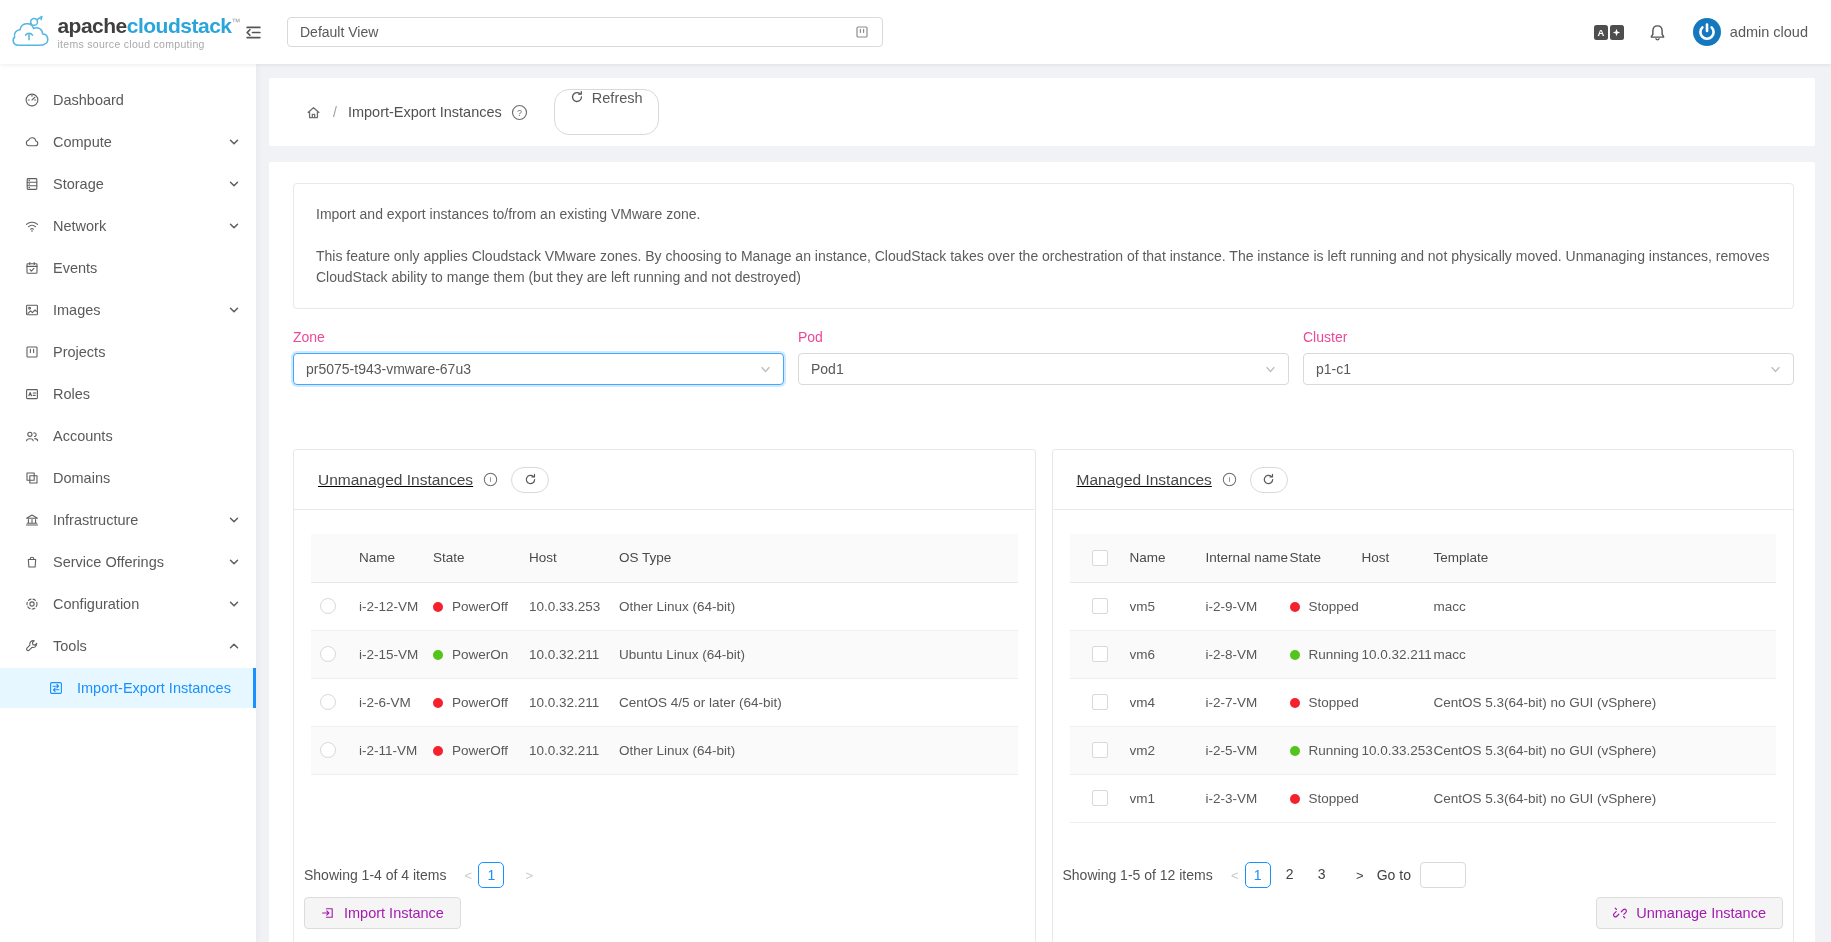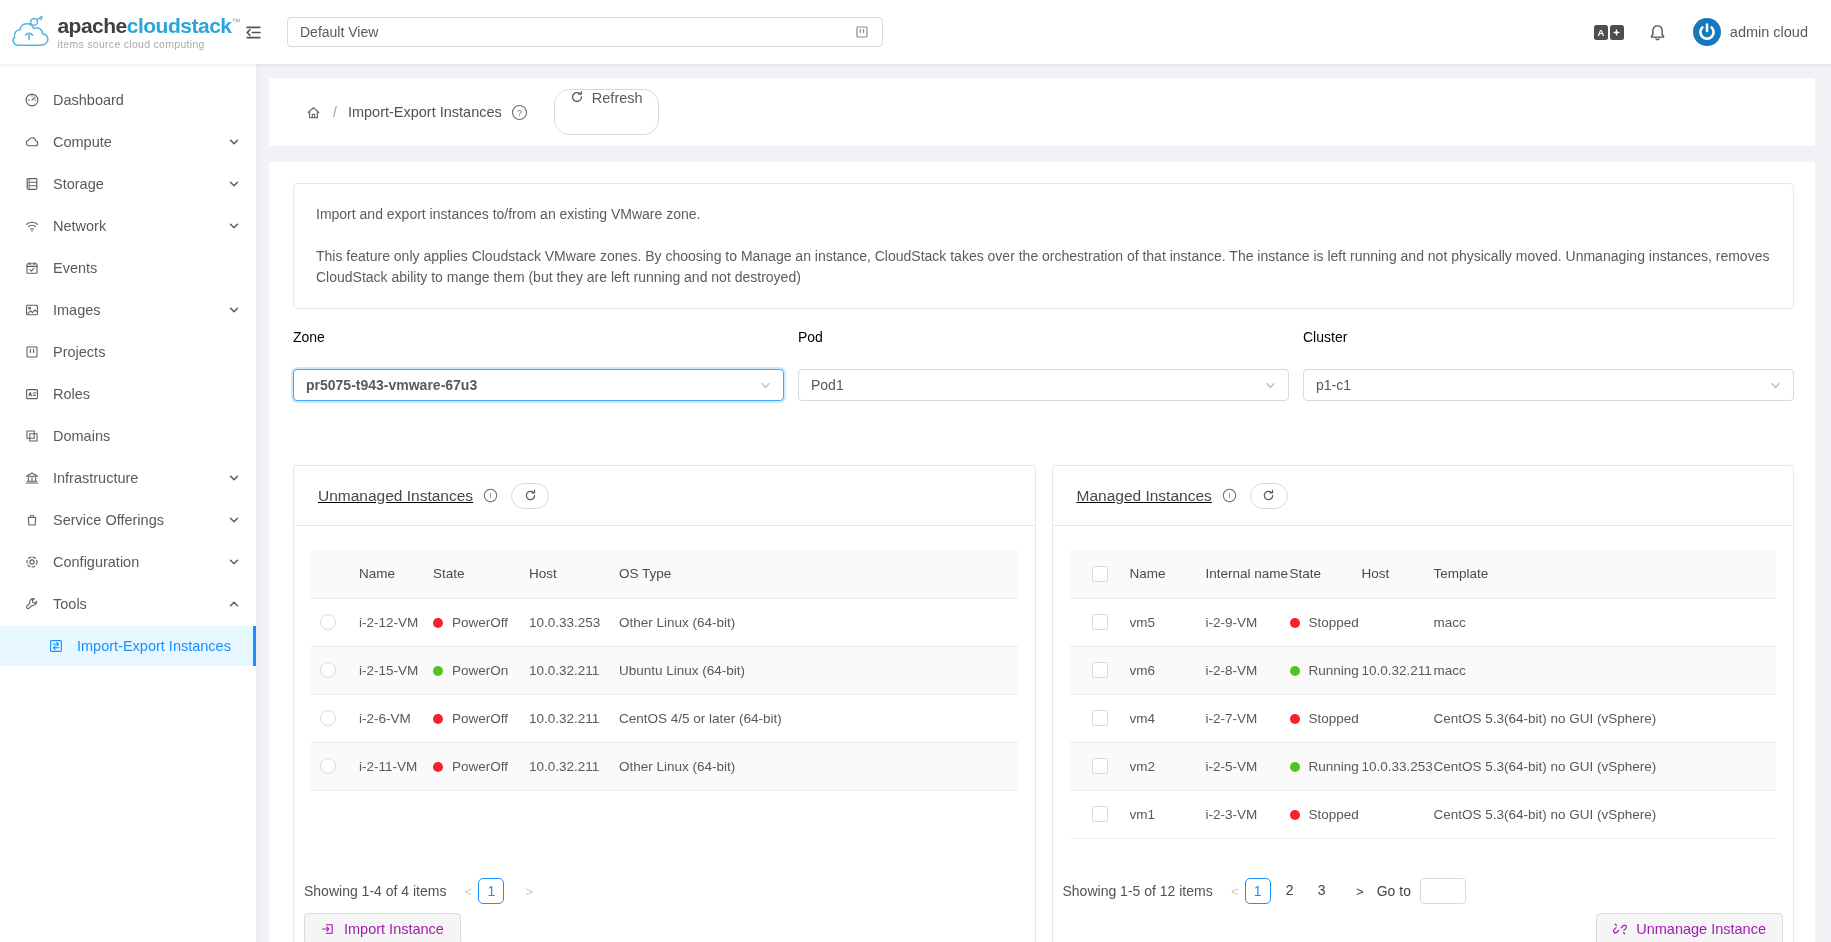--- a/index.html
+++ b/index.html
@@ -50,25 +50,25 @@
   .q-icon{margin-left:9px;color:#6e6e6e;display:flex;cursor:pointer;}
   .btn-refresh{margin-left:26px;height:46px;border:1px solid #d9d9d9;border-radius:15px;background:#fff;
     display:flex;align-items:flex-start;gap:8px;padding:0 15px;color:#595959;font-size:14.5px;cursor:pointer;}
 
   
   .main-card{background:#fff;margin-top:16px;height:862px;padding:21px 21px 0 24px;border-radius:2px;}
   .desc-box{border:1px solid #e8e8e8;border-radius:4px;padding:20px 22px;color:#5c5c5c;line-height:21px;}
   .desc-box .p2{margin-top:21px;}
 
   .filters{display:grid;grid-template-columns:1fr 1fr 1fr;gap:14px;margin-top:20px;}
-  .f-label{color:#000000;margin-bottom:24px;}
+  .f-label{color:#ec4899;margin-bottom:8px;}
   .select{height:32px;border:1px solid #d9d9d9;border-radius:4px;background:#fff;display:flex;
     align-items:center;justify-content:space-between;padding:0 12px;color:#595959;cursor:pointer;}
   .select .sel-arrow{color:#bfbfbf;display:flex;}
-  .select.focused{border-color:#40a9ff;box-shadow:0 0 0 2px rgba(24,144,255,.2);font-weight:bold;}
+  .select.focused{border-color:#40a9ff;box-shadow:0 0 0 2px rgba(24,144,255,.2);}
 
   
   .panels{display:grid;grid-template-columns:1fr 1fr;gap:16px;margin-top:64px;}
   .panel{background:#fff;border:1px solid #e8e8e8;border-radius:3px;min-height:545px;position:relative;}
   .panel-head{height:60px;display:flex;align-items:center;gap:10px;padding:0 24px;border-bottom:1px solid #e8e8e8;text-decoration:underline;}
   .panel-title{font-size:15.5px;color:#484848;font-weight:500;}
   .info-icon{color:#6e6e6e;display:flex;cursor:pointer;}
   .mini-refresh{height:26px;width:38px;border:1px solid #d9d9d9;border-radius:13px;background:#fff;
     display:flex;align-items:center;justify-content:center;color:#595959;margin-left:3px;cursor:pointer;}
   .panel-body{padding:24px 17px 0;}
@@ -249,20 +249,29 @@
         <span>Projects</span>
       </div>
       <div class="menu-item">
         <span class="mi-icon">
           <svg width="16" height="16" viewBox="0 0 16 16" fill="none" stroke="currentColor" stroke-width="1.1" stroke-linecap="round" stroke-linejoin="round">
             <rect x="2.6" y="3.6" width="10.8" height="9" rx="0.8"></rect>
             <path d="M4.9,9.8 L6.2,6.4 7.5,9.8 M5.4,8.7 h1.6 M9.2,7 h2.8 M9.2,9.4 h2"></path>
           </svg>
         </span>
         <span>Roles</span>
+      </div>
+      <div class="menu-item">
+        <span class="mi-icon">
+          <svg width="16" height="16" viewBox="0 0 16 16" fill="none" stroke="currentColor" stroke-width="1.1" stroke-linecap="round" stroke-linejoin="round">
+            <circle cx="5.9" cy="6.3" r="2.1"></circle>
+            <path d="M2.6,12.8 c0,-2.7 6.6,-2.7 6.6,0 M10.4,8.5 a1.8,1.8 0 1 0 -0.6,-3.5 M10.8,10.6 c1.7,0 2.8,0.9 2.8,2.1"></path>
+          </svg>
+        </span>
+        <span>Accounts</span>
       </div>
       <div class="menu-item">
         <span class="mi-icon">
           <svg width="16" height="16" viewBox="0 0 16 16" fill="none" stroke="currentColor" stroke-width="1.1" stroke-linecap="round" stroke-linejoin="round">
             <rect x="3" y="3" width="7.2" height="7.2"></rect>
             <rect x="5.8" y="5.8" width="7.2" height="7.2"></rect>
           </svg>
         </span>
         <span>Domains</span>
       </div>

